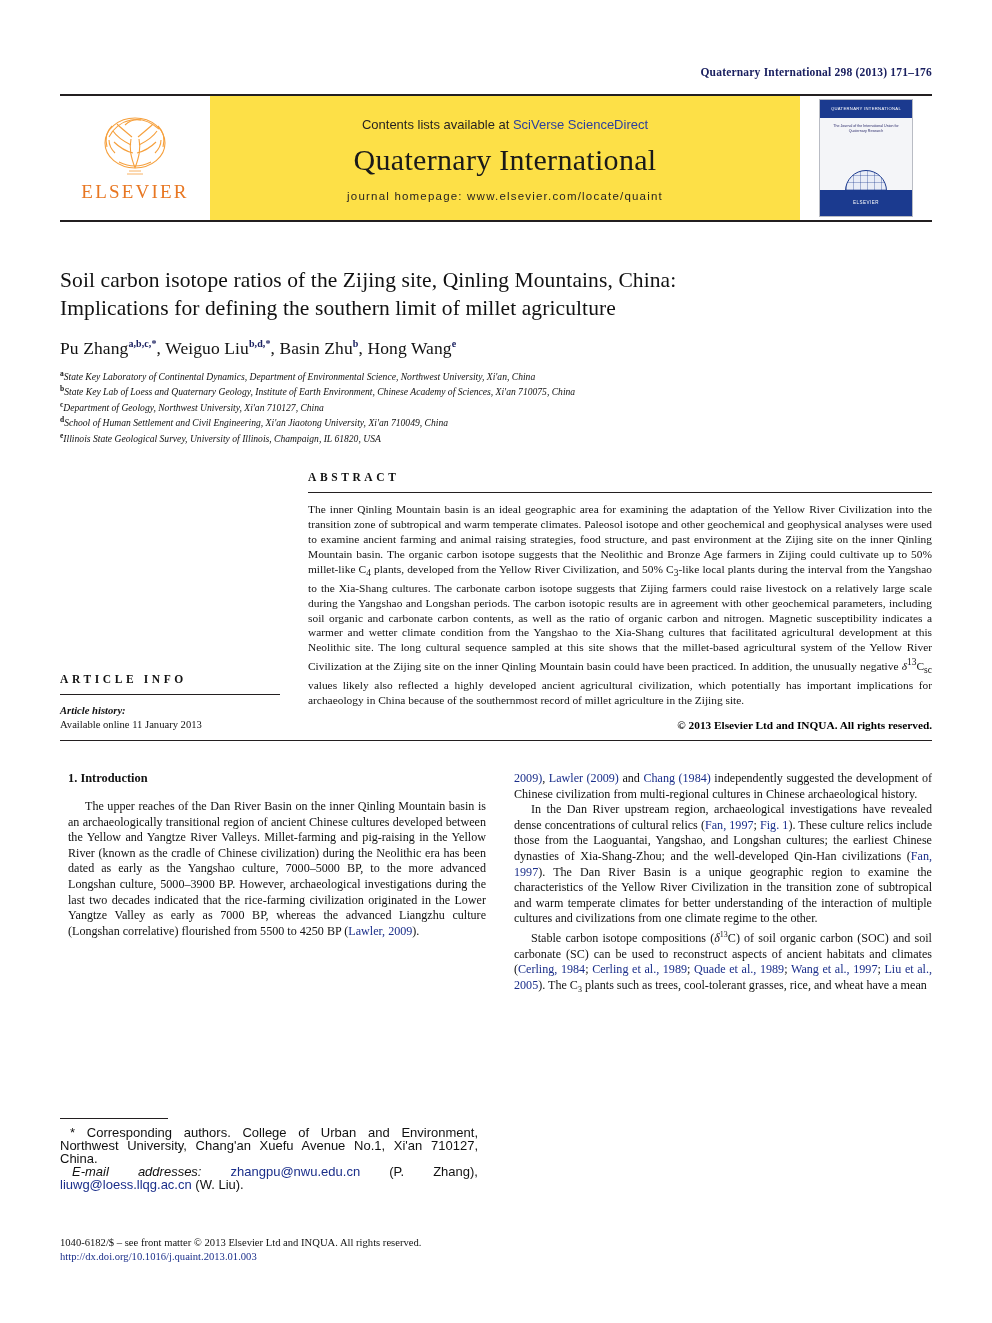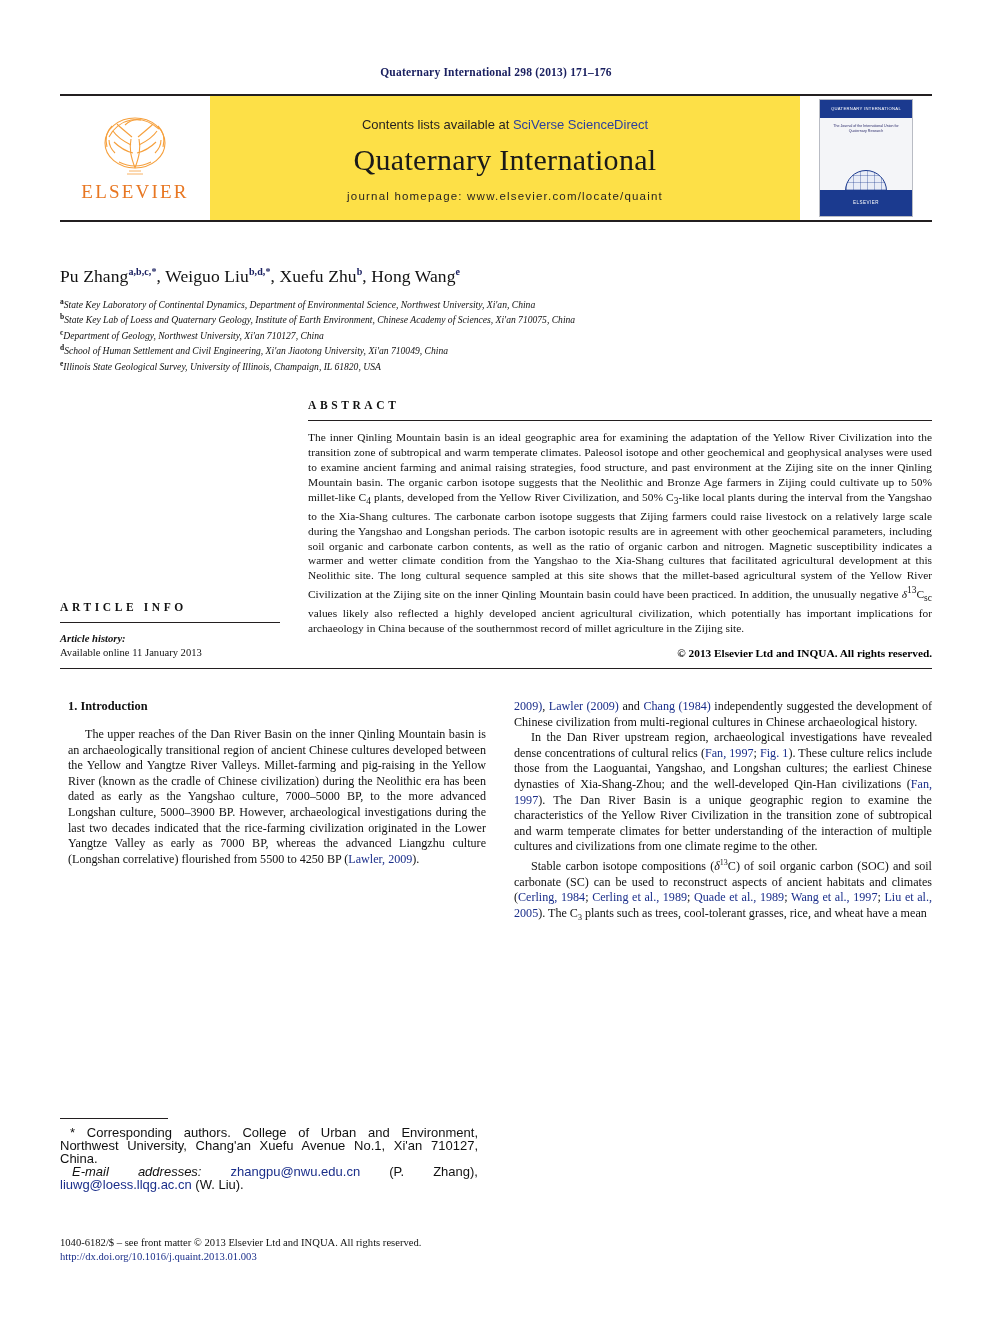--- a/index.html
+++ b/index.html
@@ -18,21 +18,21 @@
   .page {
     position: relative;
     width: 992px;
     height: 1323px;
     box-sizing: border-box;
     padding: 0 60px;
   }
 
   
   .running-head {
-    text-align: center;
+    text-align: right;
     font-family: "Liberation Serif", serif;
     font-size: 11.5px;
     font-weight: bold;
     color: #1a2060;
     padding-top: 66px;
     letter-spacing: .2px;
   }
 
   
   .masthead {
@@ -379,25 +379,29 @@
           <div class="cover-globe"></div>
         </div>
         <div class="cover-bot">
           <div class="elsev">ELSEVIER</div>
         </div>
       </div>
     </div>
   </div>
 
   <div class="title-block">
+    <h1 class="paper-title">
+      <span>Soil carbon isotope ratios of the Zijing site, Qinling Mountains, China:</span><br>
+      <span>Implications for defining the southern limit of millet agriculture</span>
+    </h1>
 
     <div class="authors">
       <span>Pu Zhang</span><sup>a,b,c,*</sup>,
       <span>Weiguo Liu</span><sup>b,d,*</sup>,
-      <span>Xuefu Zhu</span><sup>b</sup>,
+      <span>Basin Zhu</span><sup>b</sup>,
       <span>Hong Wang</span><sup>e</sup>
     </div>
 
     <div class="affiliations">
       <div><sup>a</sup><span>State Key Laboratory of Continental Dynamics, Department of Environmental Science, Northwest University, Xi'an, China</span></div>
       <div><sup>b</sup><span>State Key Lab of Loess and Quaternary Geology, Institute of Earth Environment, Chinese Academy of Sciences, Xi'an 710075, China</span></div>
       <div><sup>c</sup><span>Department of Geology, Northwest University, Xi'an 710127, China</span></div>
       <div><sup>d</sup><span>School of Human Settlement and Civil Engineering, Xi'an Jiaotong University, Xi'an 710049, China</span></div>
       <div><sup>e</sup><span>Illinois State Geological Survey, University of Illinois, Champaign, IL 61820, USA</span></div>
     </div>

